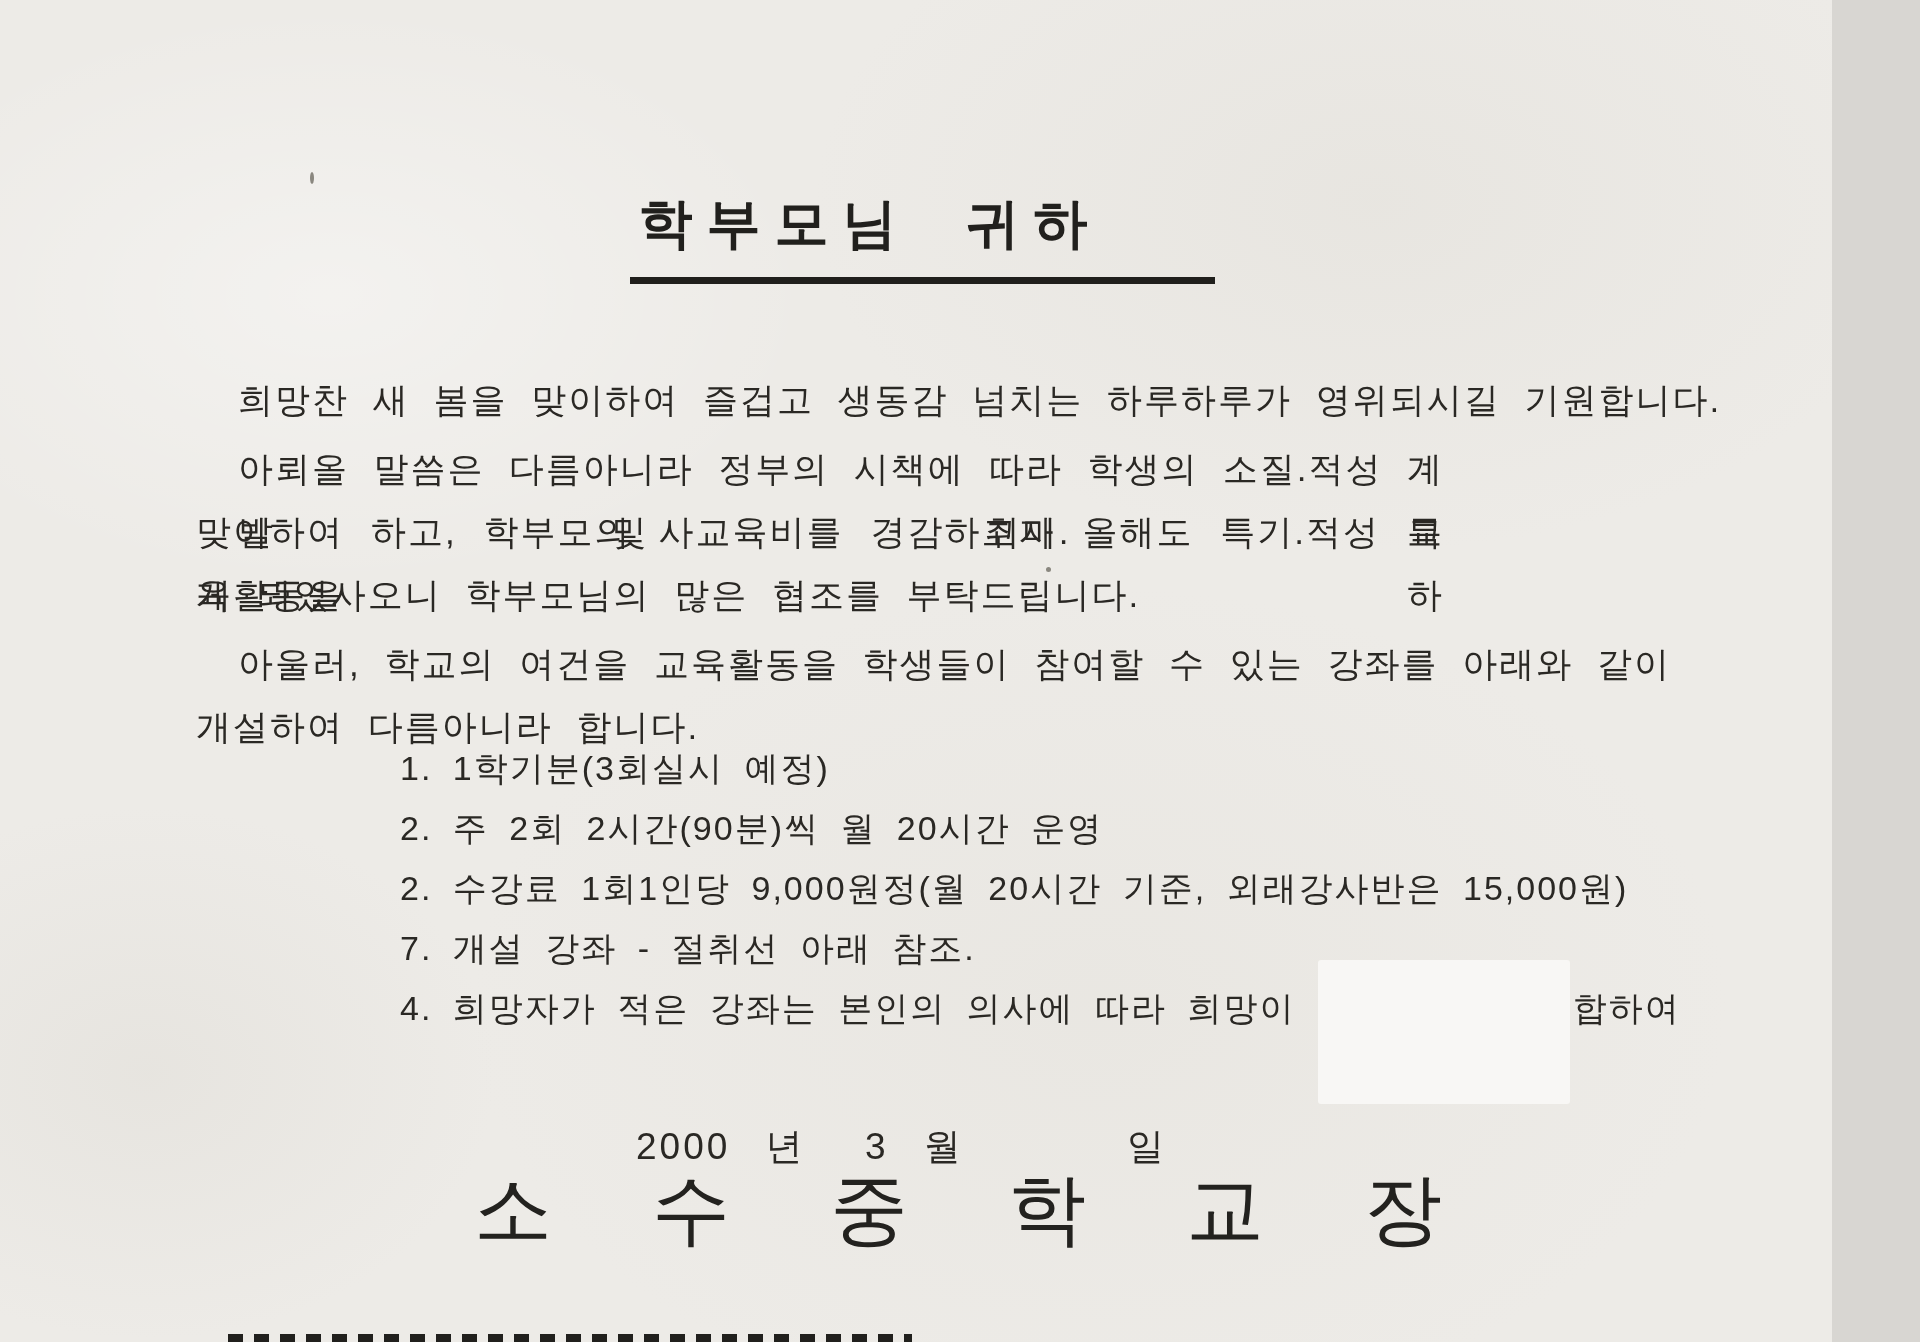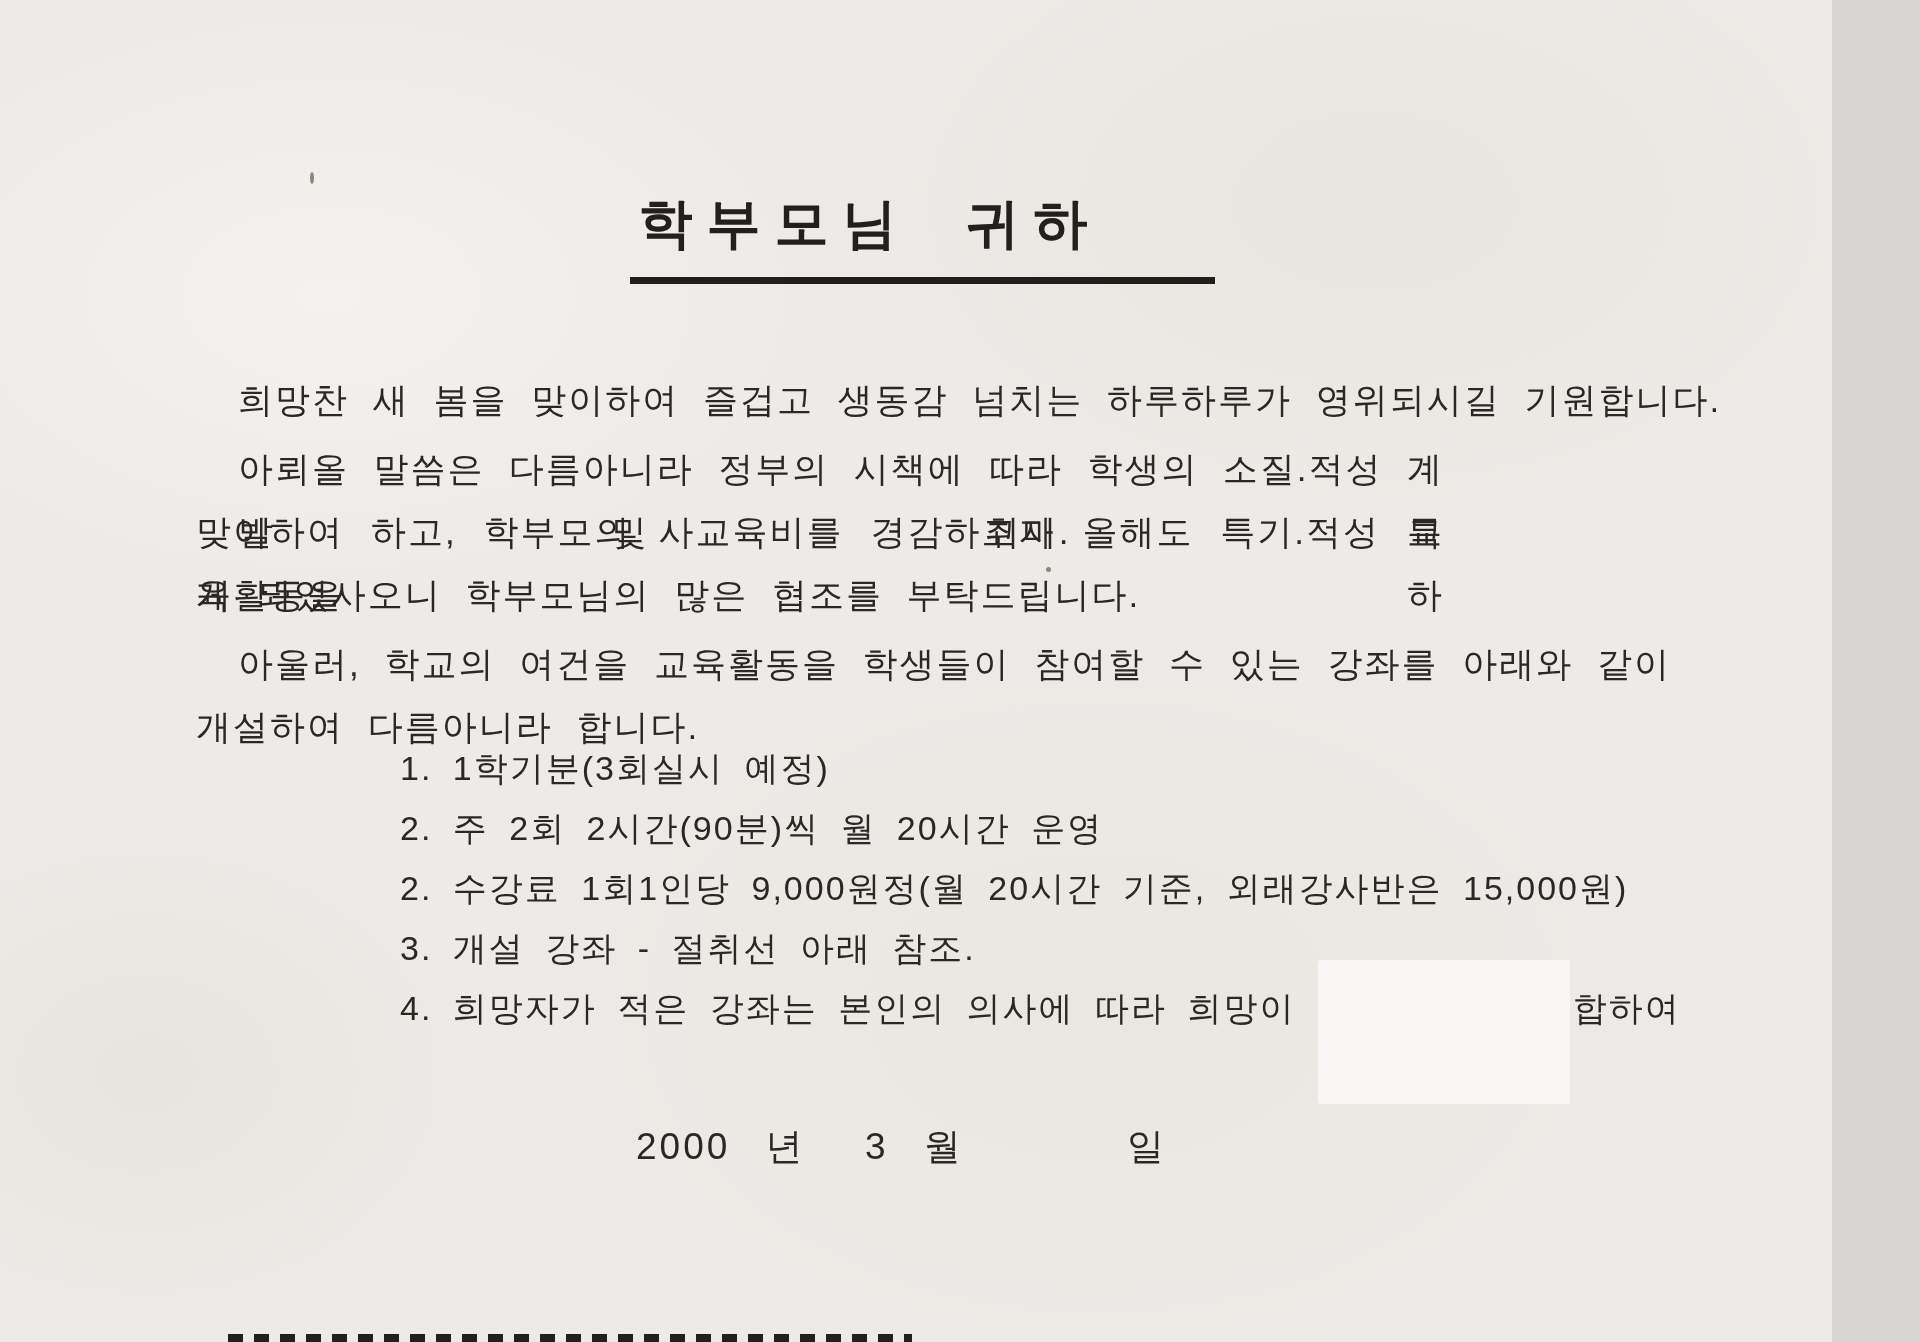--- a/index.html
+++ b/index.html
@@ -110,31 +110,32 @@
     <div class="body-line justify">맞이하여 하고, 학부모의 사교육비를 경감하고자 올해도 특기.적성 교육활동을 하</div>
     <div class="body-line">게 되었사오니 학부모님의  많은 협조를 부탁드립니다.</div>
     <div class="body-line indent gap-before">아울러, 학교의 여건을 교육활동을 학생들이 참여할 수 있는 강좌를 아래와 같이</div>
     <div class="body-line">개설하여 다름아니라 합니다.</div>
   </div>
 
   <div class="list-block">
     <div class="list-line">1. 1학기분(3회실시 예정)</div>
     <div class="list-line">2. 주 2회 2시간(90분)씩 월 20시간 운영</div>
     <div class="list-line">2. 수강료 1회1인당 9,000원정(월 20시간 기준, 외래강사반은 15,000원)</div>
-    <div class="list-line">3. 개설 강좌 - 절취선 아래 참조.</div>
+    <div class="list-line">7. 개설 강좌 - 절취선 아래 참조.</div>
     <div class="list-line">4. 희망자가 적은 강좌는 본인의 의사에 따라 희망이 많은 강좌로 통합하여</div>
   </div>
 
   <div class="date-line">
     <span class="seg gap-sm">2000</span>
     <span class="seg gap-md">년</span>
     <span class="seg gap-sm">3</span>
     <span class="seg gap-lg">월</span>
     <span class="seg">일</span>
   </div>
 
+  <div class="signature">소수중학교장</div>
 
   <div class="white-patch"></div>
   <div class="cut-line"></div>
   <div class="speck" style="left:310px; top:172px; width:4px; height:12px;"></div>
   <div class="speck" style="left:1046px; top:567px; width:5px; height:5px;"></div>
 
 </div>
 
 </body></html>

